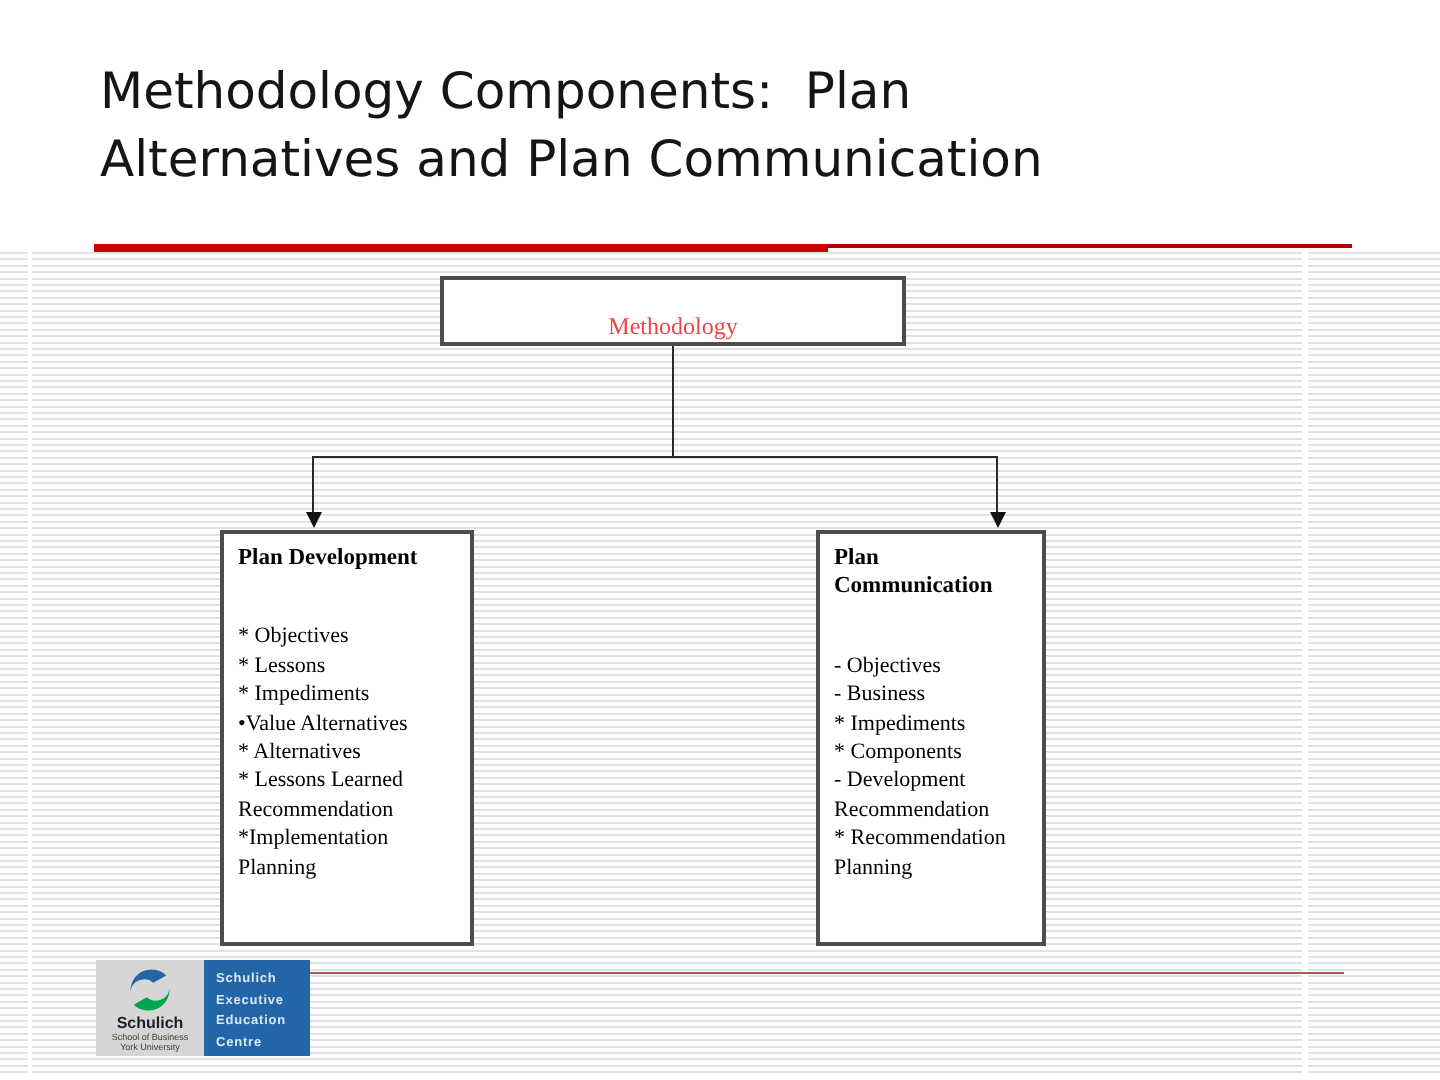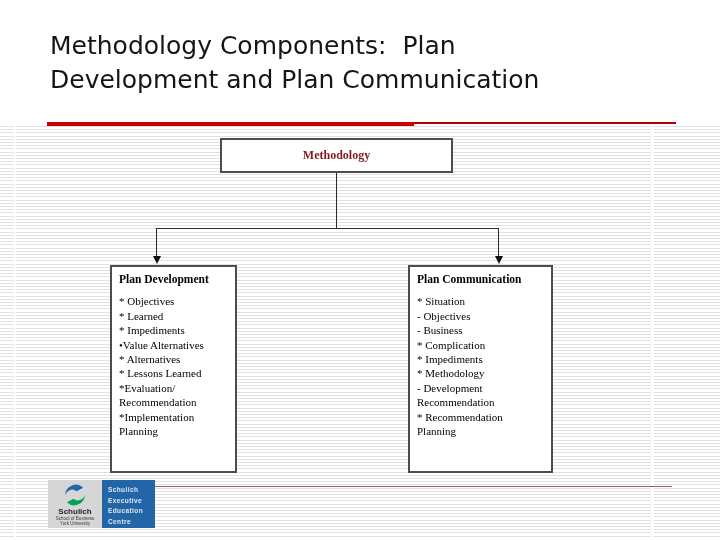--- a/index.html
+++ b/index.html
@@ -17,26 +17,26 @@
 
   
   .ruled{position:absolute;left:0;top:126px;width:720px;height:412px;
     background:repeating-linear-gradient(to bottom,#e1e1e1 0px,#e1e1e1 1px,#ffffff 1px,#ffffff 3.2px);}
   .ruled-gap{position:absolute;top:0;height:100%;background:#ffffff;}
   .ruled-gap.left{left:14px;width:2px;}
   .ruled-gap.right{left:651px;width:3px;}
 
   
   .fc-box{position:absolute;background:#ffffff;border:2px solid #4d4d4d;box-sizing:border-box;}
-  .fc-root{left:220px;top:138px;width:233px;height:35px;display:flex;align-items:center;justify-content:center;
-    font-weight:bold;font-size:12px;color:#7f1d1d;}
+  .fc-root{left:220px;top:138px;width:233px;height:35px;display:flex;align-items:flex-end;justify-content:center;
+    font-weight:normal;font-size:12px;color:#ef4444;}
   .fc-child{padding:5px 4px 0 7px;font-size:11px;color:#000;line-height:14.4px;}
   .fc-left{left:110px;top:265px;width:127px;height:208px;}
-  .fc-right{left:408px;top:265px;width:145px;height:208px;}
-  .fc-child .box-title{font-weight:bold;font-size:11.5px;margin-bottom:8px;}
+  .fc-right{left:408px;top:265px;width:115px;height:208px;}
+  .fc-child .box-title{font-weight:bold;font-size:11.5px;margin-bottom:25px;}
   .box-line{white-space:nowrap;}
 
   
   .conn{position:absolute;background:#2a2a2a;}
   .conn-v1{left:336px;top:173px;width:1px;height:55px;}
   .conn-rail{left:156px;top:228px;width:343px;height:1px;}
   .conn-dropL{left:156px;top:228px;width:1px;height:28px;}
   .conn-dropR{left:498px;top:228px;width:1px;height:28px;}
   .arrowhead{position:absolute;width:0;height:0;
     border-left:4px solid transparent;border-right:4px solid transparent;border-top:8px solid #111;}
@@ -55,21 +55,21 @@
     color:#dbe7f5;line-height:10.5px;}
 
   .divider-maroon{position:absolute;left:155px;top:486px;width:517px;height:1px;background:#a25c5c;}
 </style>
 </head>
 <body>
 
 <div class="slide">
 
   <div class="slide-title">Methodology Components:  Plan
-Development and Plan Communication</div>
+Alternatives and Plan Communication</div>
 
   <div class="accent-bar"></div>
   <div class="accent-line"></div>
 
   <div class="ruled">
     <div class="ruled-gap left"></div>
     <div class="ruled-gap right"></div>
   </div>
 
   <div class="conn conn-v1"></div>
@@ -79,39 +79,36 @@
   <div class="arrowhead left"></div>
   <div class="arrowhead right"></div>
 
   <div class="fc-box fc-root">
     <span>Methodology</span>
   </div>
 
   <div class="fc-box fc-child fc-left">
     <div class="box-title">Plan Development</div>
     <div class="box-line">* Objectives</div>
-    <div class="box-line">* Learned</div>
+    <div class="box-line">* Lessons</div>
     <div class="box-line">* Impediments</div>
     <div class="box-line">•Value Alternatives</div>
     <div class="box-line">* Alternatives</div>
     <div class="box-line">* Lessons Learned</div>
-    <div class="box-line">*Evaluation/</div>
     <div class="box-line">Recommendation</div>
     <div class="box-line">*Implementation</div>
     <div class="box-line">Planning</div>
   </div>
 
   <div class="fc-box fc-child fc-right">
     <div class="box-title">Plan Communication</div>
-    <div class="box-line">* Situation</div>
     <div class="box-line">- Objectives</div>
     <div class="box-line">- Business</div>
-    <div class="box-line">* Complication</div>
     <div class="box-line">* Impediments</div>
-    <div class="box-line">* Methodology</div>
+    <div class="box-line">* Components</div>
     <div class="box-line">- Development</div>
     <div class="box-line">Recommendation</div>
     <div class="box-line">* Recommendation</div>
     <div class="box-line">Planning</div>
   </div>
 
   <div class="logo-gray">
     <svg class="logo-swirl" width="26" height="26" viewBox="0 0 32 32">
       <path d="M26 7 A13 13 0 0 0 4 17 A8.5 8.5 0 0 1 18 11.5 Z" fill="#2366a8"></path>
       <path d="M6 25 A13 13 0 0 0 28 15 A8.5 8.5 0 0 1 14 20.5 Z" fill="#00a651"></path>

